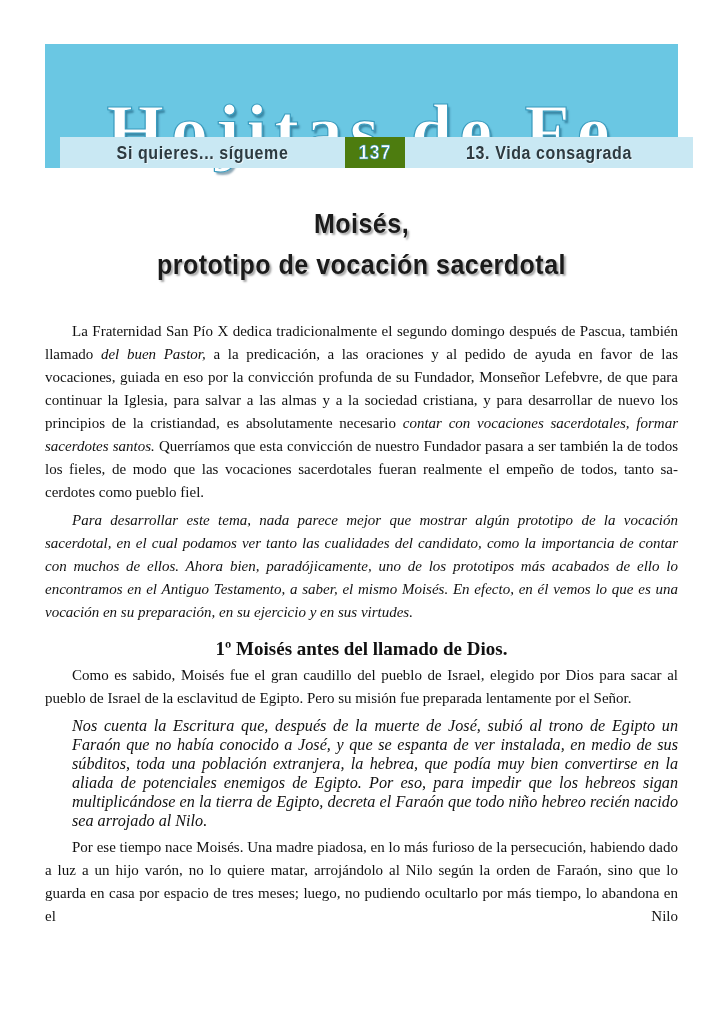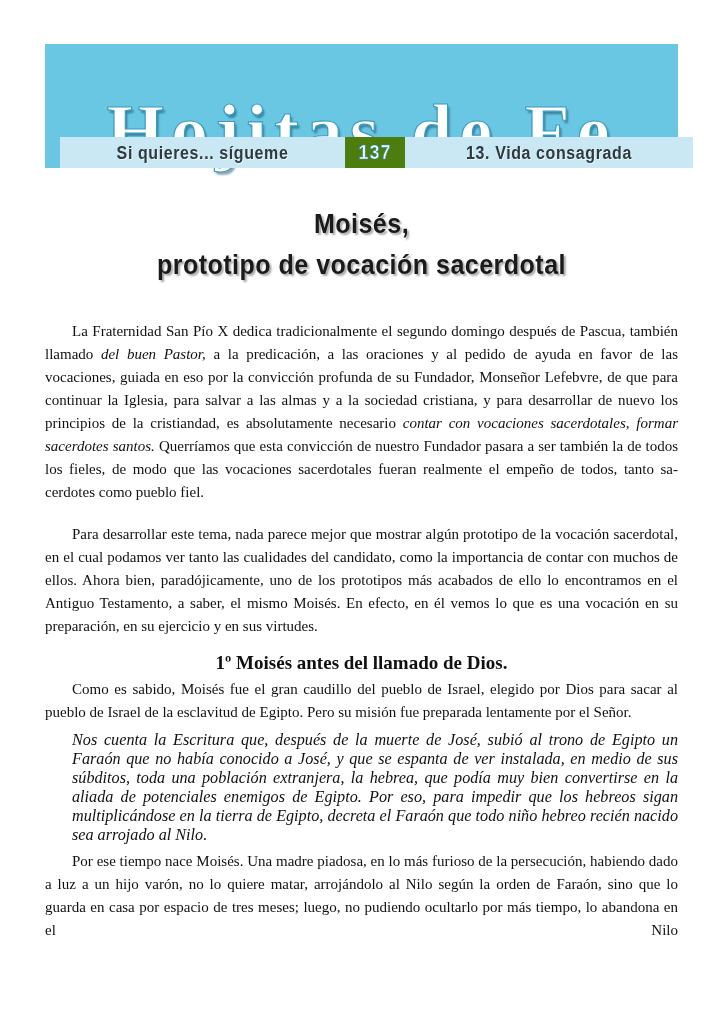--- a/index.html
+++ b/index.html
@@ -20,21 +20,21 @@
     color: #2d3a40; transform: scaleY(1.15); text-shadow: 1px 1px 0 rgba(255,255,255,0.6); }
   .num-text { font-family: "Liberation Sans", sans-serif; font-weight: bold; font-size: 18px; color: #ffffff;
     -webkit-text-stroke: 0.6px #2f8fb3; letter-spacing: 1px; transform: scaleY(1.15); }
 
   .title { position: absolute; left: 45px; top: 206px; width: 633px; text-align: center;
     font-family: "Liberation Sans", sans-serif; font-weight: bold; font-size: 25px; line-height: 38px;
     color: #1a1a1a; letter-spacing: 0.5px; text-shadow: 2px 2px 2px rgba(0,0,0,0.35); transform: scaleY(1.08); }
 
   .body { position: absolute; left: 45px; top: 320px; width: 633px; }
   p.para { margin: 0 0 0 0; font-size: 15px; line-height: 23px; text-align: justify; text-indent: 27px; hyphens: manual; }
-  p.para + p.para { margin-top: 19px; }
+  p.para + p.para { margin-top: 5px; font-style: italic; }
   h2.section { margin: 14px 0 4px 0; font-size: 19px; line-height: 22px; font-weight: bold; text-align: center; }
   p.quote { margin: 7px 0 6px 27px; font-size: 16.2px; line-height: 18.9px; font-style: italic; text-align: justify; }
   .last { text-align-last: justify; }
 </style>
 </head>
 <body>
 
 <div class="masthead">
   <div class="masthead-title">Hojitas de Fe</div>
   <div class="strip">

